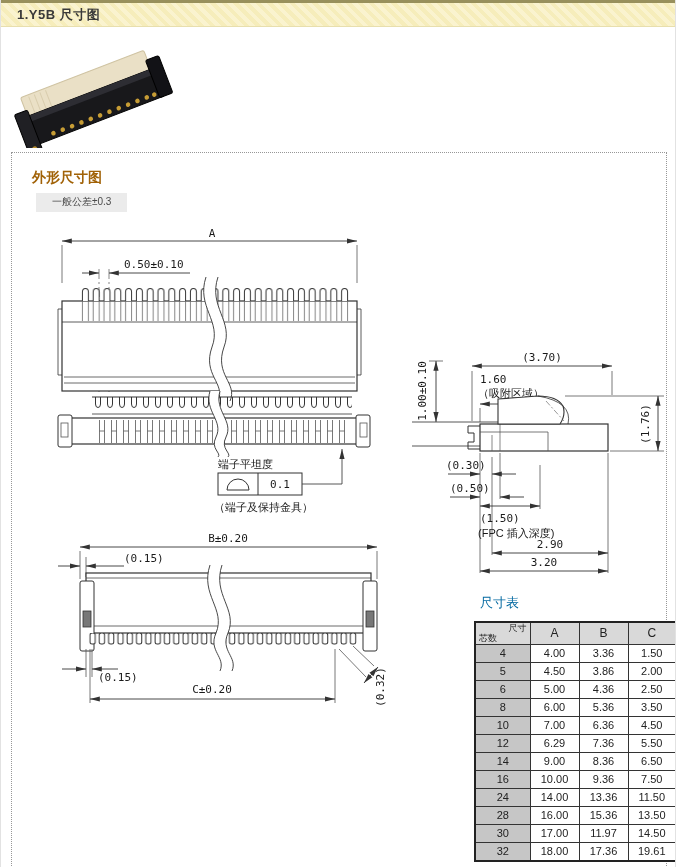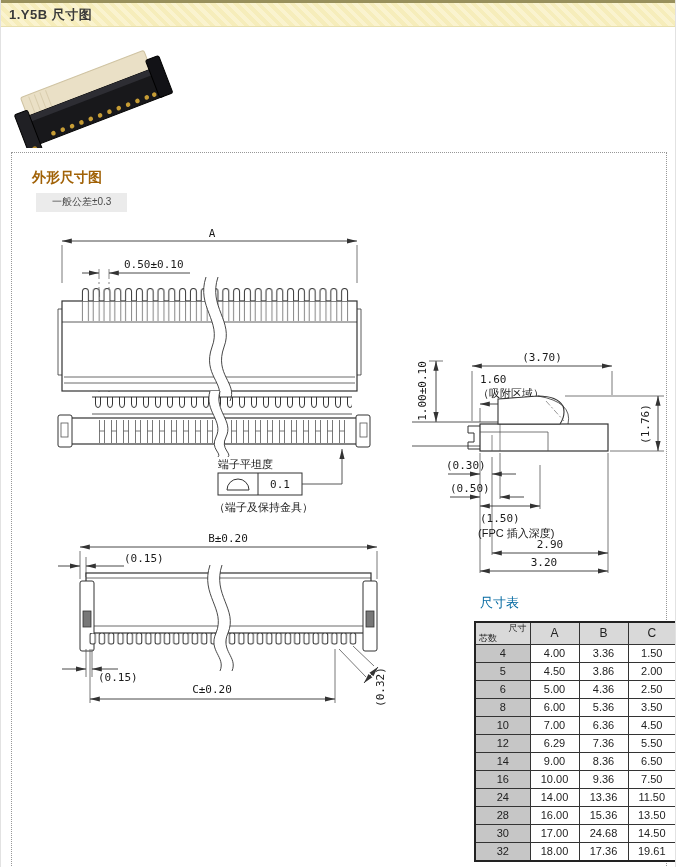--- a/index.html
+++ b/index.html
@@ -4,21 +4,21 @@
 <style>
   html,body{margin:0;padding:0;background:#f2f2f2;}
   #page{position:relative;width:676px;height:867px;background:#fff;overflow:hidden;
         border-left:1px solid #e2e2e2;border-right:1px solid #e2e2e2;box-sizing:border-box;
         font-family:"Liberation Sans","DejaVu Sans",sans-serif;color:#222;}
   
   #hdr{position:absolute;left:0;top:0;width:100%;height:27px;box-sizing:border-box;
        border-top:3px solid #98905c;border-bottom:1px solid #e8dfae;
        background:repeating-linear-gradient(45deg,#faf3cf 0 4px,#f6edbb 4px 8px);
        display:flex;align-items:center;}
-  #hdr .t{font-size:13px;font-weight:bold;color:#3a3a3a;padding-left:8px;letter-spacing:.5px;}
+  #hdr .t{font-size:13px;font-weight:bold;color:#3a3a3a;padding-left:16px;letter-spacing:.5px;}
   
   #photo{position:absolute;left:10px;top:46px;width:162px;height:102px;}
   
   #box{position:absolute;left:10px;top:152px;width:656px;height:760px;
        border:1px dotted #979797;box-sizing:border-box;}
   #box .sec-title{position:absolute;left:20px;top:16px;font-size:14px;font-weight:bold;color:#a16207;}
   #box .chip{position:absolute;left:24px;top:40px;background:#ebebeb;color:#4a4a4a;
              font-size:10px;padding:2px 16px 3px 16px;}
   #dwg{position:absolute;left:0;top:72px;}
   #dwg text{fill:#1a1a1a;font-family:"DejaVu Sans Mono","Liberation Mono",monospace;font-size:11px;}
@@ -329,21 +329,21 @@
             </tr>
             <tr>
               <td class="pins">28</td>
               <td>16.00</td>
               <td>15.36</td>
               <td>13.50</td>
             </tr>
             <tr>
               <td class="pins">30</td>
               <td>17.00</td>
-              <td>24.68</td>
+              <td>11.97</td>
               <td>14.50</td>
             </tr>
             <tr>
               <td class="pins">32</td>
               <td>18.00</td>
               <td>17.36</td>
               <td>19.61</td>
             </tr>
           </tbody>
       </table>

